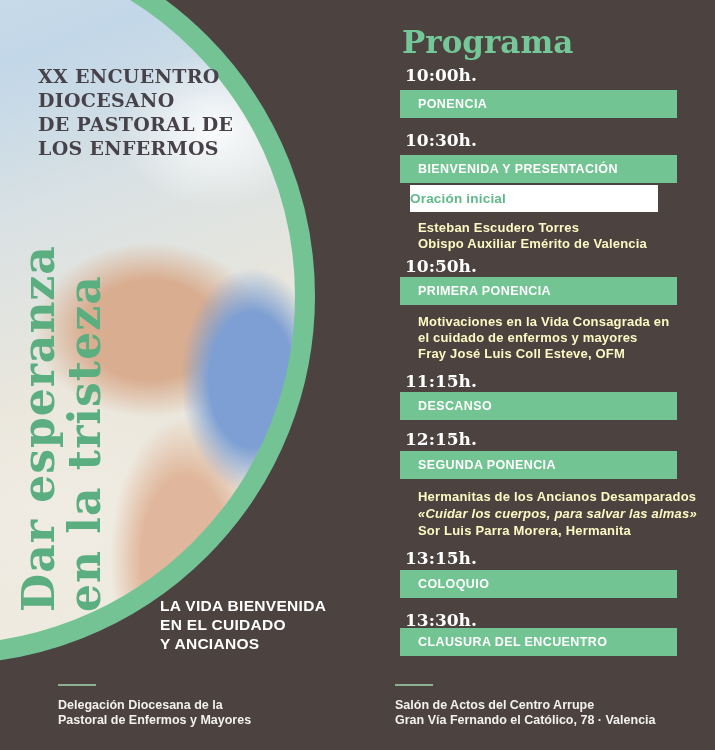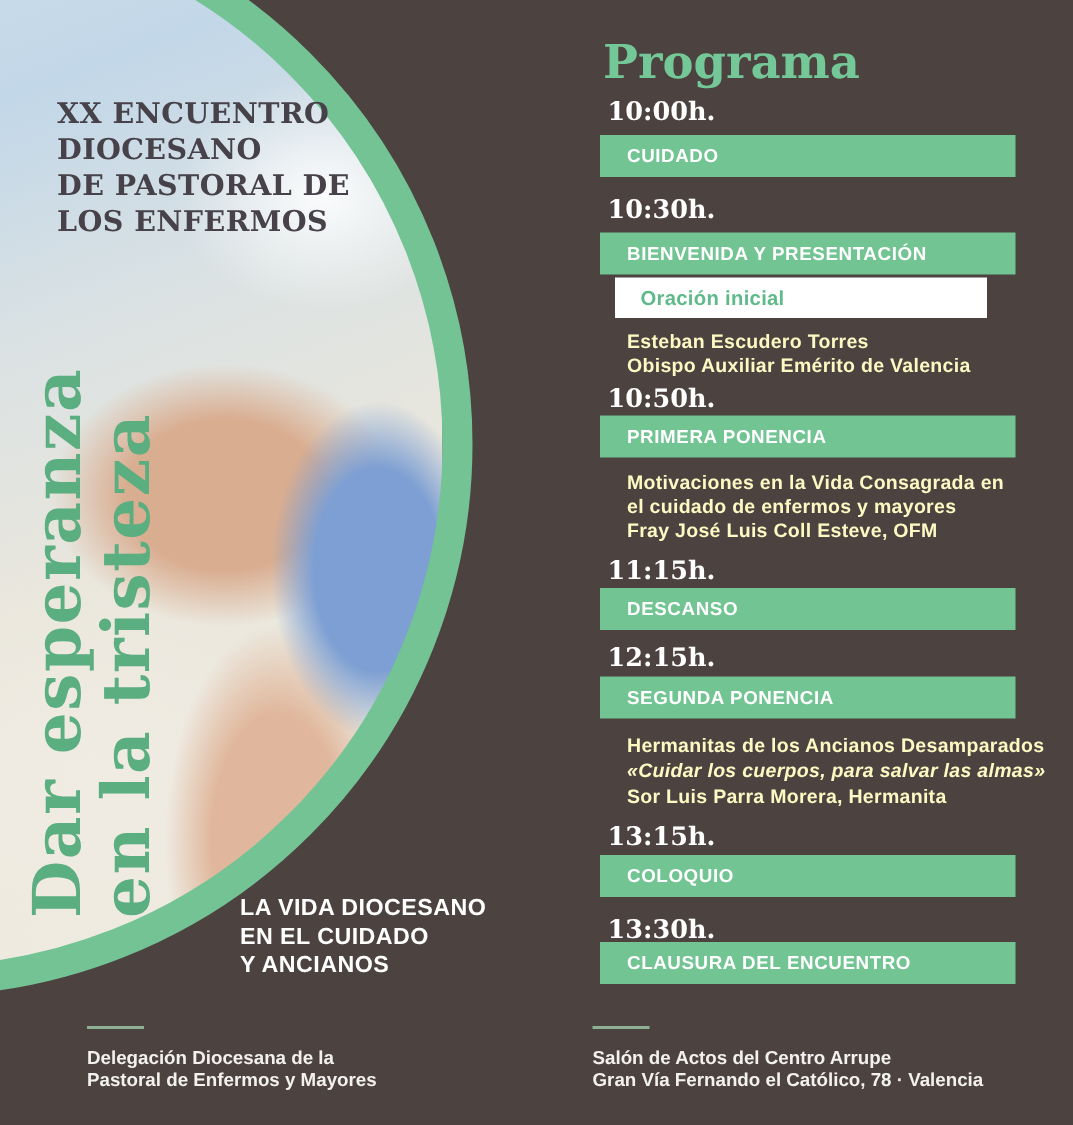--- a/index.html
+++ b/index.html
@@ -59,21 +59,21 @@
   .t1{top:66px}.t2{top:131px}.t3{top:257px}.t4{top:372px}.t5{top:430px}.t6{top:549px}.t7{top:611px}
   .bar{
     position:absolute;left:400px;width:277px;height:28px;box-sizing:border-box;
     background:#72c493;color:#ffffff;display:flex;align-items:center;
     padding-left:18px;font-size:12.5px;font-weight:700;letter-spacing:.4px;
   }
   .b1{top:90px}.b2{top:155px}.b3{top:277px}.b4{top:392px}.b5{top:451px}.b6{top:570px}.b7{top:628px}
   .highlight-bar{
     position:absolute;left:410px;top:185px;width:248px;height:27px;box-sizing:border-box;
     background:#ffffff;color:#5fba89;display:flex;align-items:center;
-    padding-left:17px;font-size:13.5px;font-weight:700;letter-spacing:.2px;
+    font-size:13.5px;font-weight:700;letter-spacing:.2px;
   }
   .detail{
     position:absolute;left:418px;color:#fef9c3;
     font-size:13px;font-weight:600;line-height:15.5px;letter-spacing:.2px;
   }
   .detail span{display:block;}
   .d-speakers1{top:220px}
   .d-p1{top:314px}
   .d-p1s{top:346px}
   .d-p2{top:488px;line-height:17px;}
@@ -90,35 +90,35 @@
   <span>DE PASTORAL DE</span>
   <span>LOS ENFERMOS</span>
 </h1>
 
 <div class="motto">
   <span>Dar esperanza</span>
   <span>en la tristeza</span>
 </div>
 
 <div class="tagline">
-  <span>LA VIDA DIOCESANO</span>
+  <span>LA VIDA BIENVENIDA</span>
   <span>EN EL CUIDADO</span>
   <span>Y ANCIANOS</span>
 </div>
 
 <div class="footer footer-left">
   <div class="divider"></div>
   <span>Delegación Diocesana de la</span>
   <span>Pastoral de Enfermos y Mayores</span>
 </div>
 
 <h2 class="prog-heading">Programa</h2>
 
 <div class="time t1">10:00h.</div>
-<div class="bar b1">CUIDADO</div>
+<div class="bar b1">PONENCIA</div>
 
 <div class="time t2">10:30h.</div>
 <div class="bar b2">BIENVENIDA Y PRESENTACIÓN</div>
 <div class="highlight-bar">Oración inicial</div>
 <div class="detail d-speakers1">
   <span>Esteban Escudero Torres</span>
   <span>Obispo Auxiliar Emérito de Valencia</span>
 </div>
 
 <div class="time t3">10:50h.</div>

